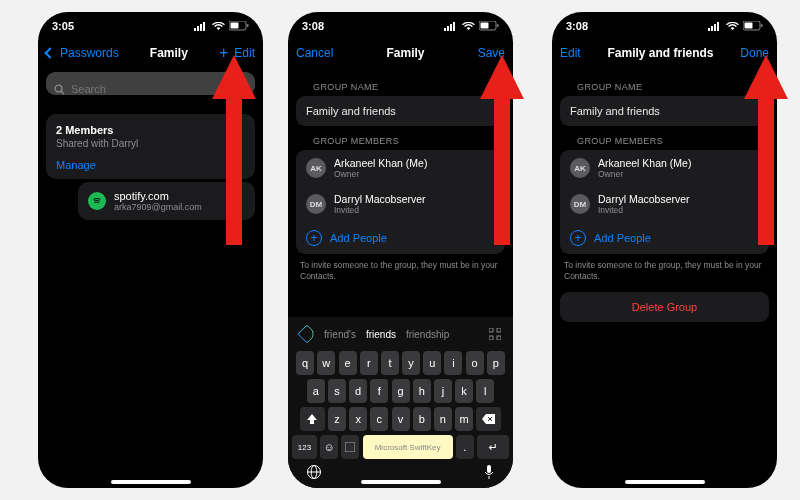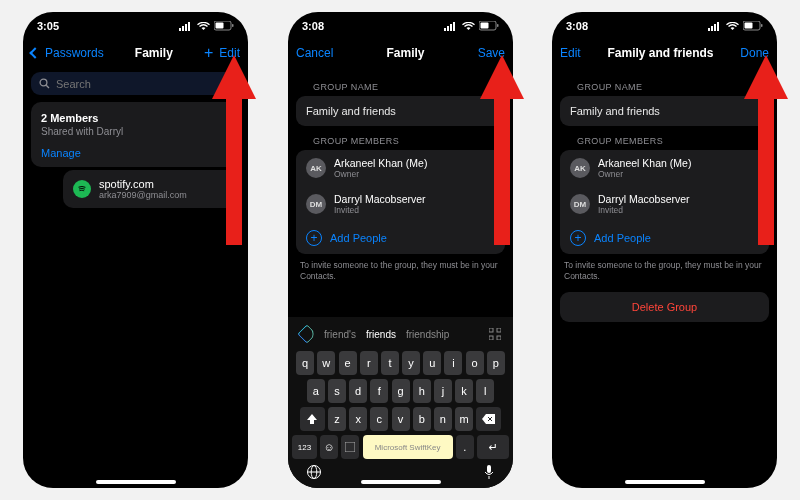--- a/index.html
+++ b/index.html
@@ -1,31 +1,31 @@
 <!DOCTYPE html>
 <html><head>
 <meta charset="utf-8">
 <style>
   *{box-sizing:border-box;margin:0;padding:0;font-family:-apple-system,Helvetica,Arial,sans-serif;}
   body{background:#f2f2f2;width:800px;height:500px;overflow:hidden;}
   .stage{position:relative;width:800px;height:500px;}
   .phone{position:absolute;top:12px;width:225px;height:476px;background:#000;border-radius:30px;overflow:hidden;color:#fff;}
-  .phone1{left:23px;}
+  .phone1{left:38px;}
   .phone2{left:288px;}
   .phone3{left:552px;}
   .statusbar{display:flex;justify-content:space-between;align-items:center;height:28px;padding:0 14px;font-size:11px;font-weight:600;}
   .status-right{display:flex;gap:4px;align-items:center;}
   .bars svg,.wifi svg,.batt svg{display:block;}
   .navbar{display:flex;align-items:center;justify-content:space-between;height:26px;padding:0 8px;font-size:12px;}
   .nav-left,.nav-right{display:flex;align-items:center;gap:6px;color:#0a84ff;}
   .nav-title{font-size:12px;font-weight:600;color:#fff;}
   .chev{width:8px;height:8px;border-left:2px solid #0a84ff;border-bottom:2px solid #0a84ff;transform:rotate(45deg);}
   .plus{font-size:16px;line-height:16px;font-weight:400;}
   .content{padding:6px 8px 0;}
-  .searchbar{display:flex;align-items:center;gap:6px;background:#0f172a;border-radius:9px;height:23px;padding:0 8px;margin-bottom:7px;}
+  .searchbar{display:flex;align-items:flex-end;gap:6px;background:#404040;border-radius:9px;height:23px;padding:0 8px;margin-bottom:19px;}
   .search-ic svg{display:block;}
   .search-in{flex:1;background:none;border:none;outline:none;color:#8e8e93;font-size:11px;}
   .card{background:#1b1b1d;border-radius:10px;padding:10px 10px 8px;margin-bottom:3px;}
   .members-t{font-size:11px;font-weight:600;color:#fff;}
   .members-s{font-size:10px;color:#8e8e93;margin-top:2px;}
   .manage{color:#0a84ff;font-size:11px;margin-top:10px;}
   .item{display:flex;align-items:center;gap:8px;background:#1b1b1d;border-radius:10px;padding:8px 10px;margin-left:32px;}
   .favicon{width:18px;height:18px;border-radius:9px;background:#1db954;display:flex;align-items:center;justify-content:center;}
   .favicon svg{display:block;}
   .item-t{font-size:11px;color:#fff;}

